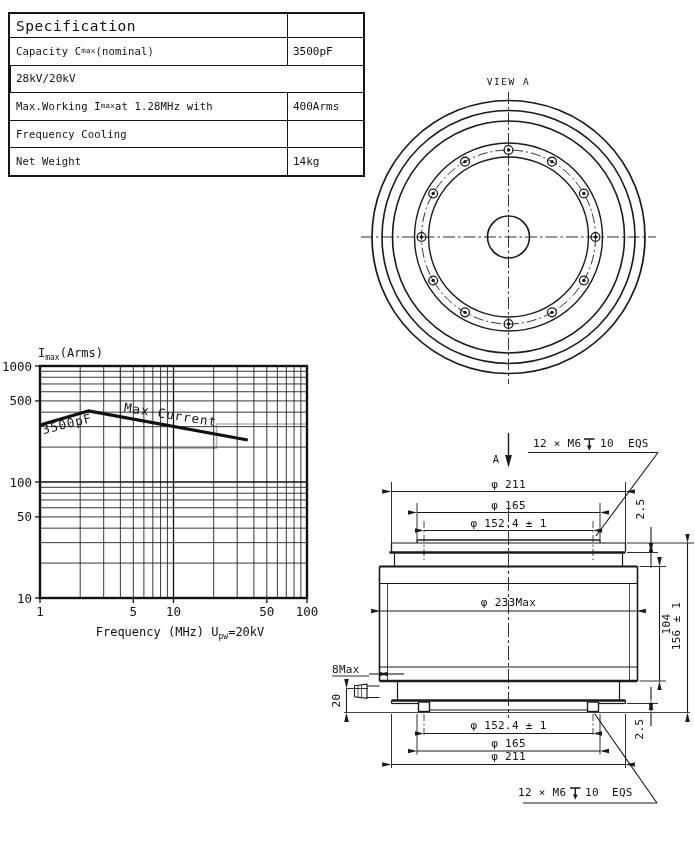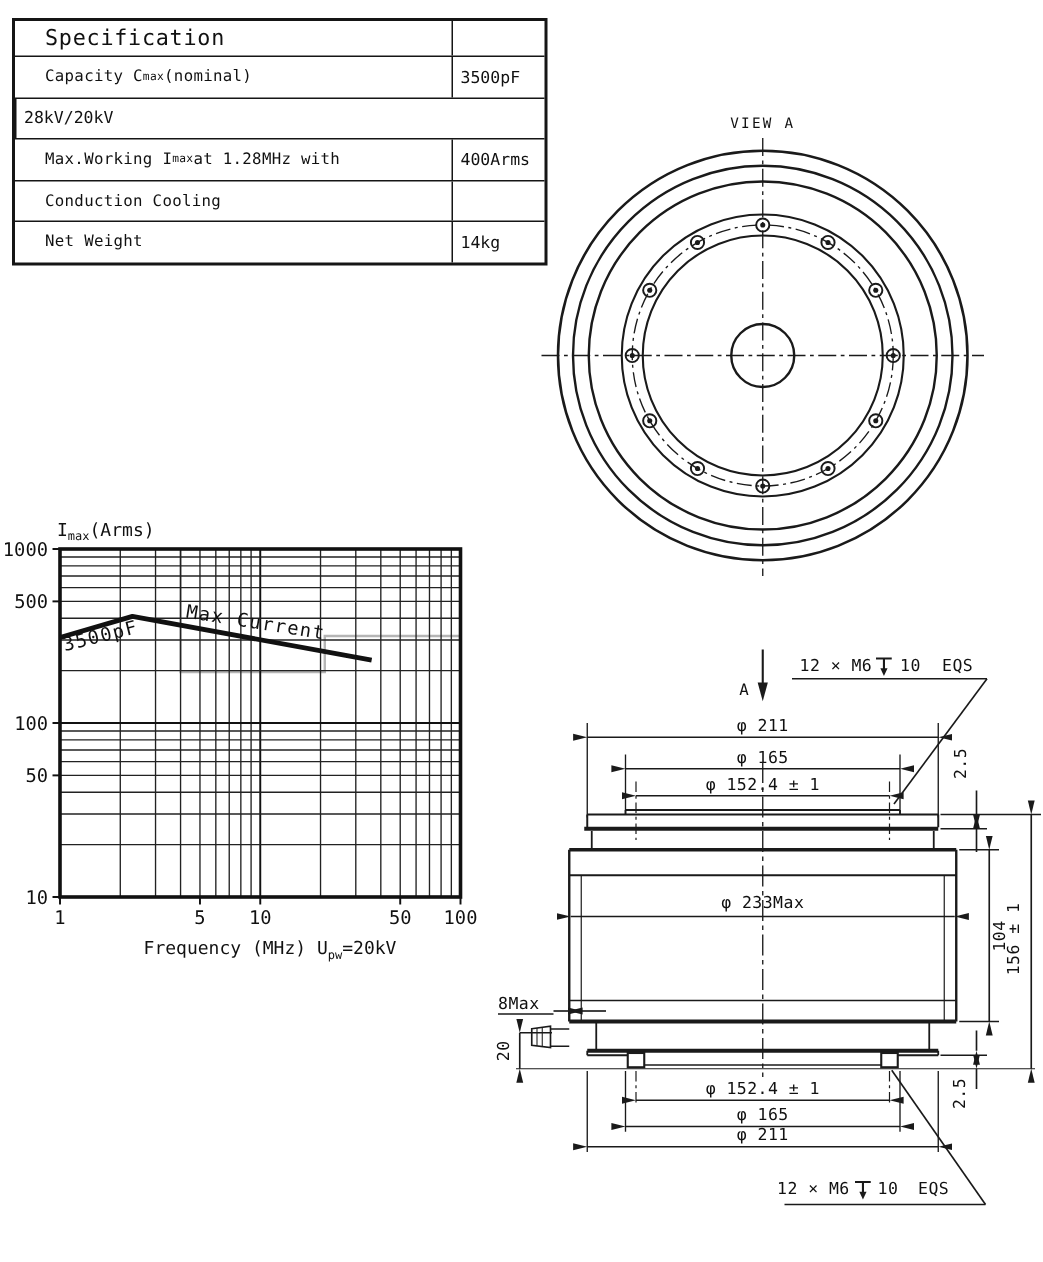--- a/index.html
+++ b/index.html
@@ -3,21 +3,21 @@
 <meta charset="utf-8">
 <style>
   html,body{margin:0;padding:0;background:#fff;}
   #page{position:relative;width:695px;height:841px;background:#fff;
         font-family:"DejaVu Sans Mono","Liberation Mono",monospace;color:#111;}
   
   #spec{position:absolute;left:8px;top:12px;width:353px;border:2px solid #151515;}
   .tr{display:flex;border-top:1.5px solid #151515;height:26.5px;align-items:center;}
   .tr.hdr{border-top:none;height:23px;}
   .td{height:100%;display:flex;align-items:center;}
-  .td.lbl{width:271px;padding-left:20px;font-size:10.5px;letter-spacing:0.2px;}
+  .td.lbl{width:271px;padding-left:6px;font-size:10.5px;letter-spacing:0.2px;}
   .tr.hdr .td.lbl{font-size:14.5px;letter-spacing:0.5px;}
   .td.val{flex:1;border-left:1.5px solid #151515;padding-left:5px;font-size:11px;}
   sub{font-size:7.5px;line-height:0;}
   
   svg text{font-family:"DejaVu Sans Mono","Liberation Mono",monospace;fill:#111;}
   .ln{stroke:#1a1a1a;fill:none;}
   .dim{stroke:#1a1a1a;fill:none;stroke-width:1.1;marker-start:url(#arr);marker-end:url(#arr);}
   .dim1{stroke:#1a1a1a;fill:none;stroke-width:1.1;marker-end:url(#arr);}
   .dt{font-size:11px;letter-spacing:0.3px;}
   .mid{text-anchor:middle;}
@@ -46,21 +46,21 @@
     <div class="tr">
       <div class="td lbl">
           <span>Max.Working I</span>
           <sub>max</sub>
           <span> at 1.28MHz with</span>
         </div>
       <div class="td val">400Arms</div>
     </div>
     <div class="tr">
       <div class="td lbl">
-          <span>Conduction Cooling</span>
+          <span>Frequency Cooling</span>
         </div>
       <div class="td val"></div>
     </div>
     <div class="tr">
       <div class="td lbl">
           <span>Net Weight</span>
         </div>
       <div class="td val">14kg</div>
     </div>
   </div>

